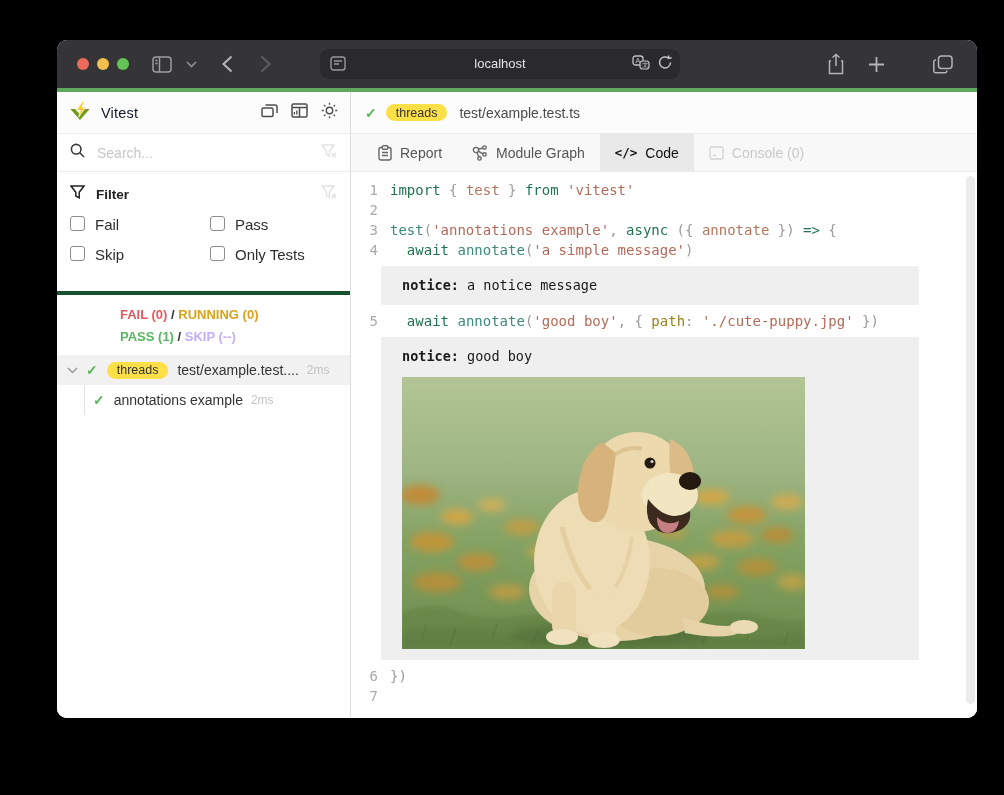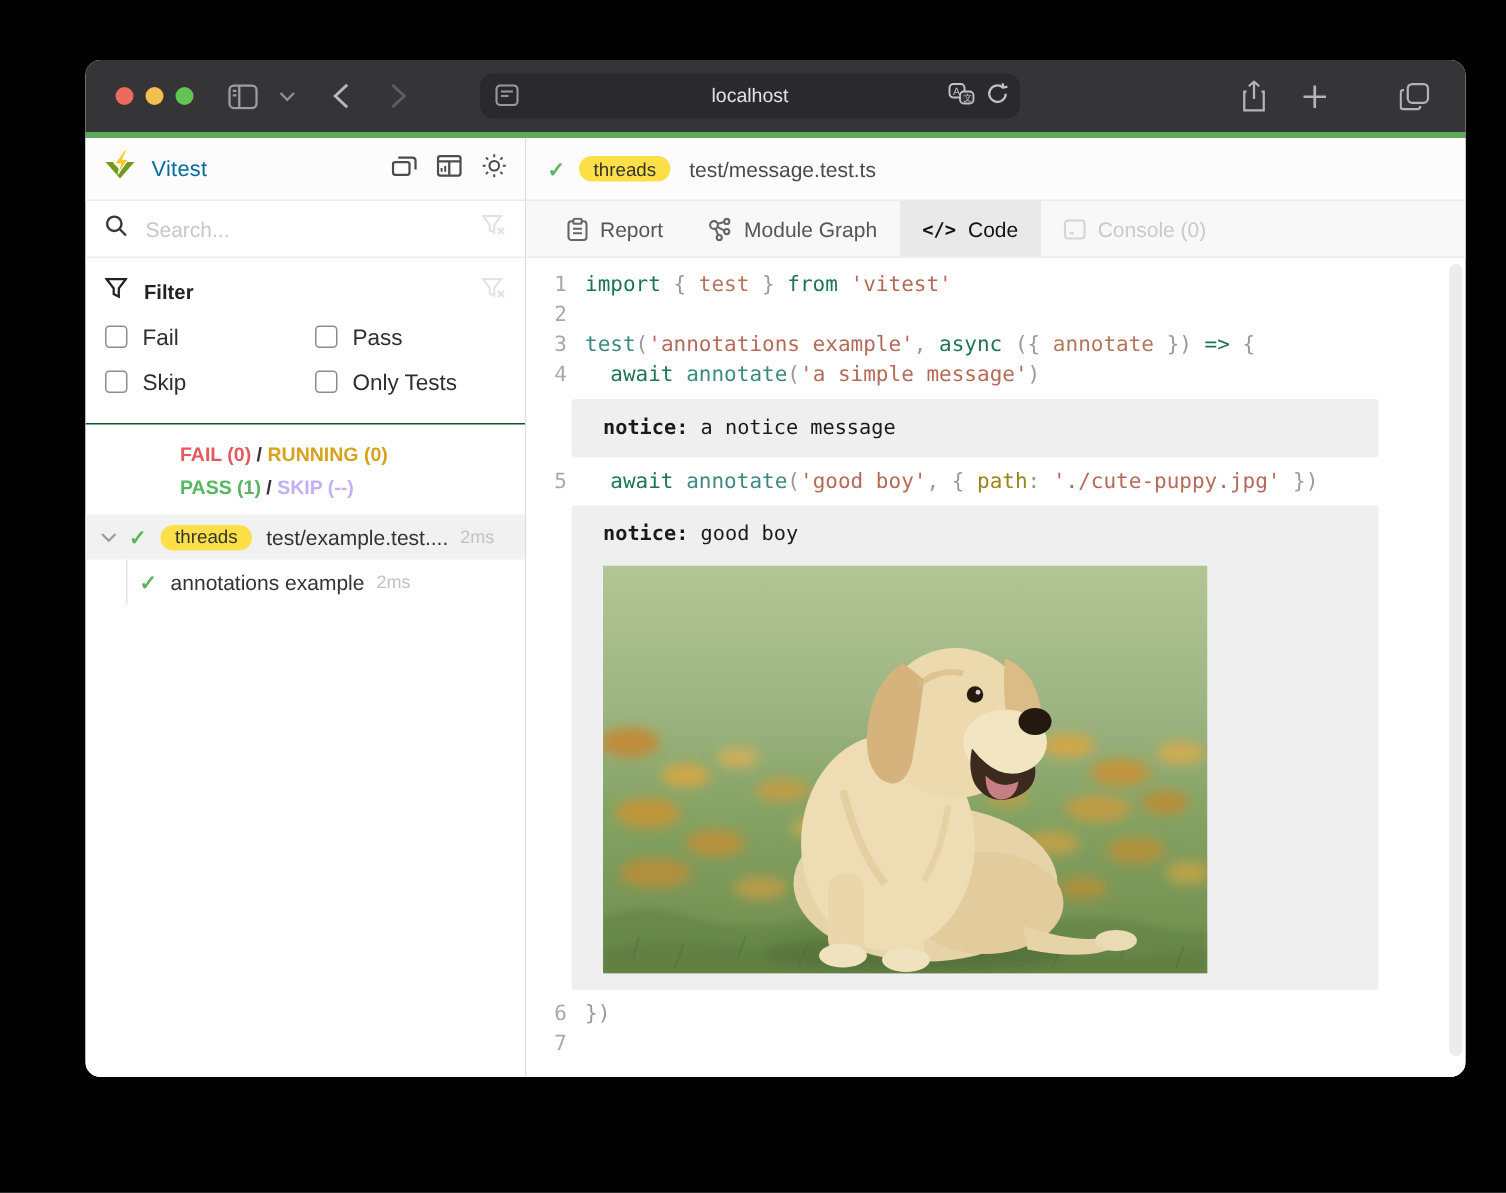--- a/index.html
+++ b/index.html
@@ -35,28 +35,28 @@
   
   .progress { height:4px; background:#5ea95d; flex:0 0 4px; }
 
   
   .content { flex:1; display:flex; min-height:0; background:#fff; }
 
   
   .sidebar { width:294px; flex:0 0 294px; border-right:1px solid #dedede; display:flex; flex-direction:column; background:#fff; }
   .side-header { height:42px; flex:0 0 42px; background:#fcfcfc; border-bottom:1px solid #ececec;
                  display:flex; align-items:center; padding:0 12px; }
-  .side-header .title { font-size:14.5px; color:#0369a1; margin-left:10px; letter-spacing:.2px;text-align:center; }
+  .side-header .title { font-size:14.5px; color:#0f172a; margin-left:10px; letter-spacing:.2px;text-align:center; }
   .side-header .spacer { flex:1; }
   .side-header .hicons { display:flex; gap:13px; align-items:center; color:#4c4c4c; }
   .search-row { height:38px; flex:0 0 38px; border-bottom:1px solid #ececec; display:flex; align-items:center; padding:0 13px; color:#3a3a3a; }
   .search-row .ph { margin-left:12px; font-size:14px; color:#c7c7c7; flex:1; }
   .faded-filter { color:#e2e2e2; }
 
-  .filter-block { padding:13px 13px 18px; border-bottom:1px solid #14532d; }
+  .filter-block { padding:13px 13px 28px; border-bottom:4px solid #14532d; }
   .filter-title-row { display:flex; align-items:center; color:#222; }
   .filter-title-row .ft { font-weight:700; font-size:13.5px; margin-left:11px; flex:1; }
   .cb-grid { display:grid; grid-template-columns:140px 1fr; row-gap:13px; margin-top:13px; }
   .cb-item { display:flex; align-items:flex-start; font-size:15px; color:#2e2e2e; }
   .cb-box { width:15px; height:15px; border:1.5px solid #8c8c8c; border-radius:3px; background:#fff; margin-right:10px; }
 
   .status-block { padding:12px 0 10px 63px; font-size:13px; font-weight:700; line-height:16px; }
   .status-block .row2 { margin-top:6px; }
   .st-fail { color:#e5585c; } .st-running { color:#d9a21c;margin-top:44px; } .st-sep { color:#333; }
   .st-pass { color:#58b761; } .st-skip { color:#c2b0f6; }
@@ -319,21 +319,21 @@
             <span class="tname">annotations example</span>
             <span class="time">2ms</span>
           </div>
         </div>
       </div>
 
       <div class="main">
         <div class="main-header">
           <span class="check">✓</span>
           <span class="badge">threads</span>
-          <span class="fname">test/message.test.ts</span>
+          <span class="fname">test/example.test.ts</span>
         </div>
 
         <div class="tabs">
           <div class="tab">
             <svg width="14" height="16" viewBox="0 0 14 16" fill="none" stroke="currentColor" stroke-width="1.4">
               <rect x="1" y="2.5" width="12" height="12.5" rx="2"></rect>
               <rect x="4.2" y="0.8" width="5.6" height="3.4" rx="1.2" fill="#f8f8f8"></rect>
               <line x1="4" y1="7.5" x2="10" y2="7.5"></line>
                 <line x1="4" y1="10.5" x2="10" y2="10.5"></line>
             </svg>

